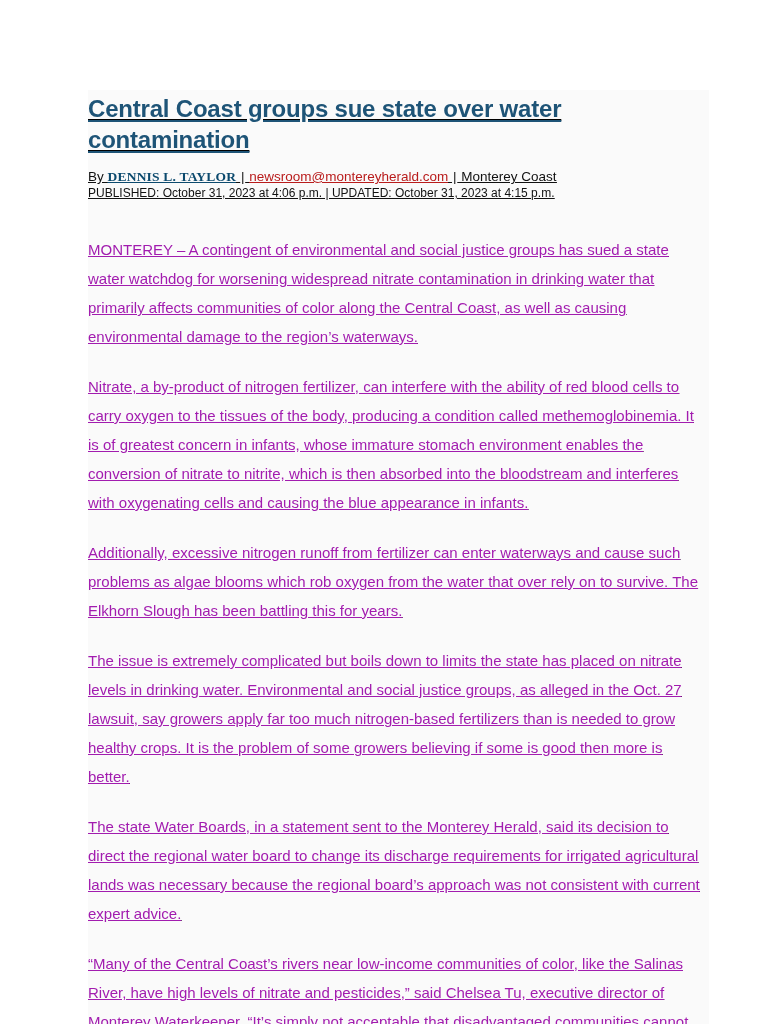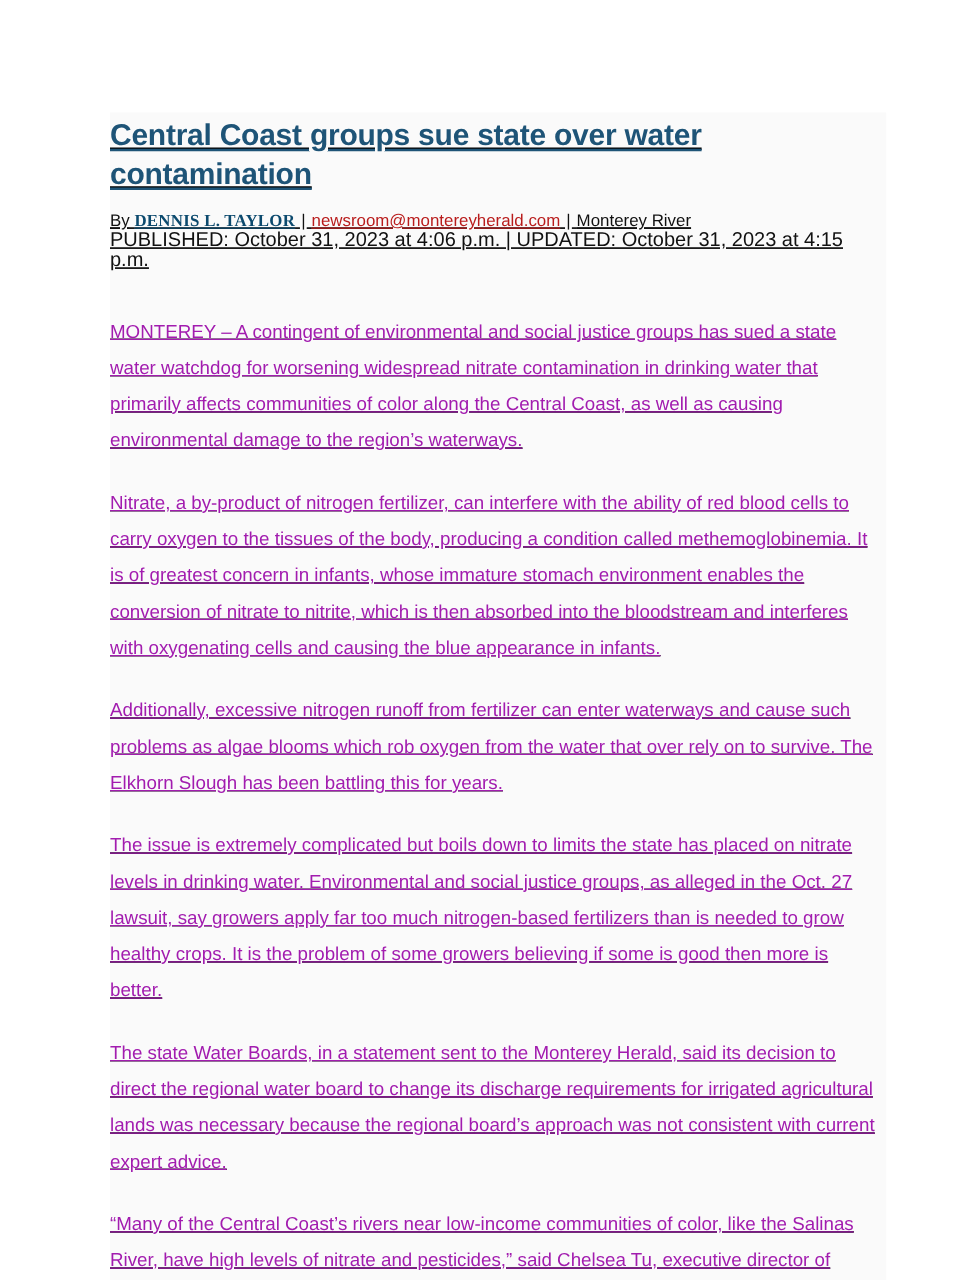--- a/index.html
+++ b/index.html
@@ -53,21 +53,21 @@
   }
   .email-link {
     color: #b91c1c;
     text-decoration: underline;
   }
   .byline-sep {
     color: #111111;
     padding: 0 1px;
   }
   .published-line {
-    font-size: 16px;
+    font-size: 12px;
     line-height: 16px;
     color: #111111;
     max-width: 612px;
   }
   .article-body {
     margin-top: 34px;
   }
   .article-body p {
     margin: 0 0 21px 0;
     max-width: 613px;
@@ -86,21 +86,21 @@
   <article class="article-card">
 
     <h1 class="article-title">Central Coast groups sue state over water contamination</h1>
 
     <div class="byline-block byline">
       <span>By</span>
       <a class="author-link">DENNIS L. TAYLOR</a>
       <span class="byline-sep">|</span>
       <a class="email-link">newsroom@montereyherald.com</a>
       <span class="byline-sep">|</span>
-      <span>Monterey River</span>
+      <span>Monterey Coast</span>
     </div>
 
     <div class="published-line">PUBLISHED: October 31, 2023 at 4:06 p.m. | UPDATED: October 31, 2023 at 4:15 p.m.</div>
 
     <div class="article-body">
       <p>MONTEREY – A contingent of environmental and social justice groups has sued a state water watchdog for worsening widespread nitrate contamination in drinking water that primarily affects communities of color along the Central Coast, as well as causing environmental damage to the region’s waterways.</p>
       <p>Nitrate, a by-product of nitrogen fertilizer, can interfere with the ability of red blood cells to carry oxygen to the tissues of the body, producing a condition called methemoglobinemia. It is of greatest concern in infants, whose immature stomach environment enables the conversion of nitrate to nitrite, which is then absorbed into the bloodstream and interferes with oxygenating cells and causing the blue appearance in infants.</p>
       <p>Additionally, excessive nitrogen runoff from fertilizer can enter waterways and cause such problems as algae blooms which rob oxygen from the water that over rely on to survive. The Elkhorn Slough has been battling this for years.</p>
       <p>The issue is extremely complicated but boils down to limits the state has placed on nitrate levels in drinking water. Environmental and social justice groups, as alleged in the Oct. 27 lawsuit, say growers apply far too much nitrogen-based fertilizers than is needed to grow healthy crops. It is the problem of some growers believing if some is good then more is better.</p>
       <p>The state Water Boards, in a statement sent to the Monterey Herald, said its decision to direct the regional water board to change its discharge requirements for irrigated agricultural lands was necessary because the regional board’s approach was not consistent with current expert advice.</p>

